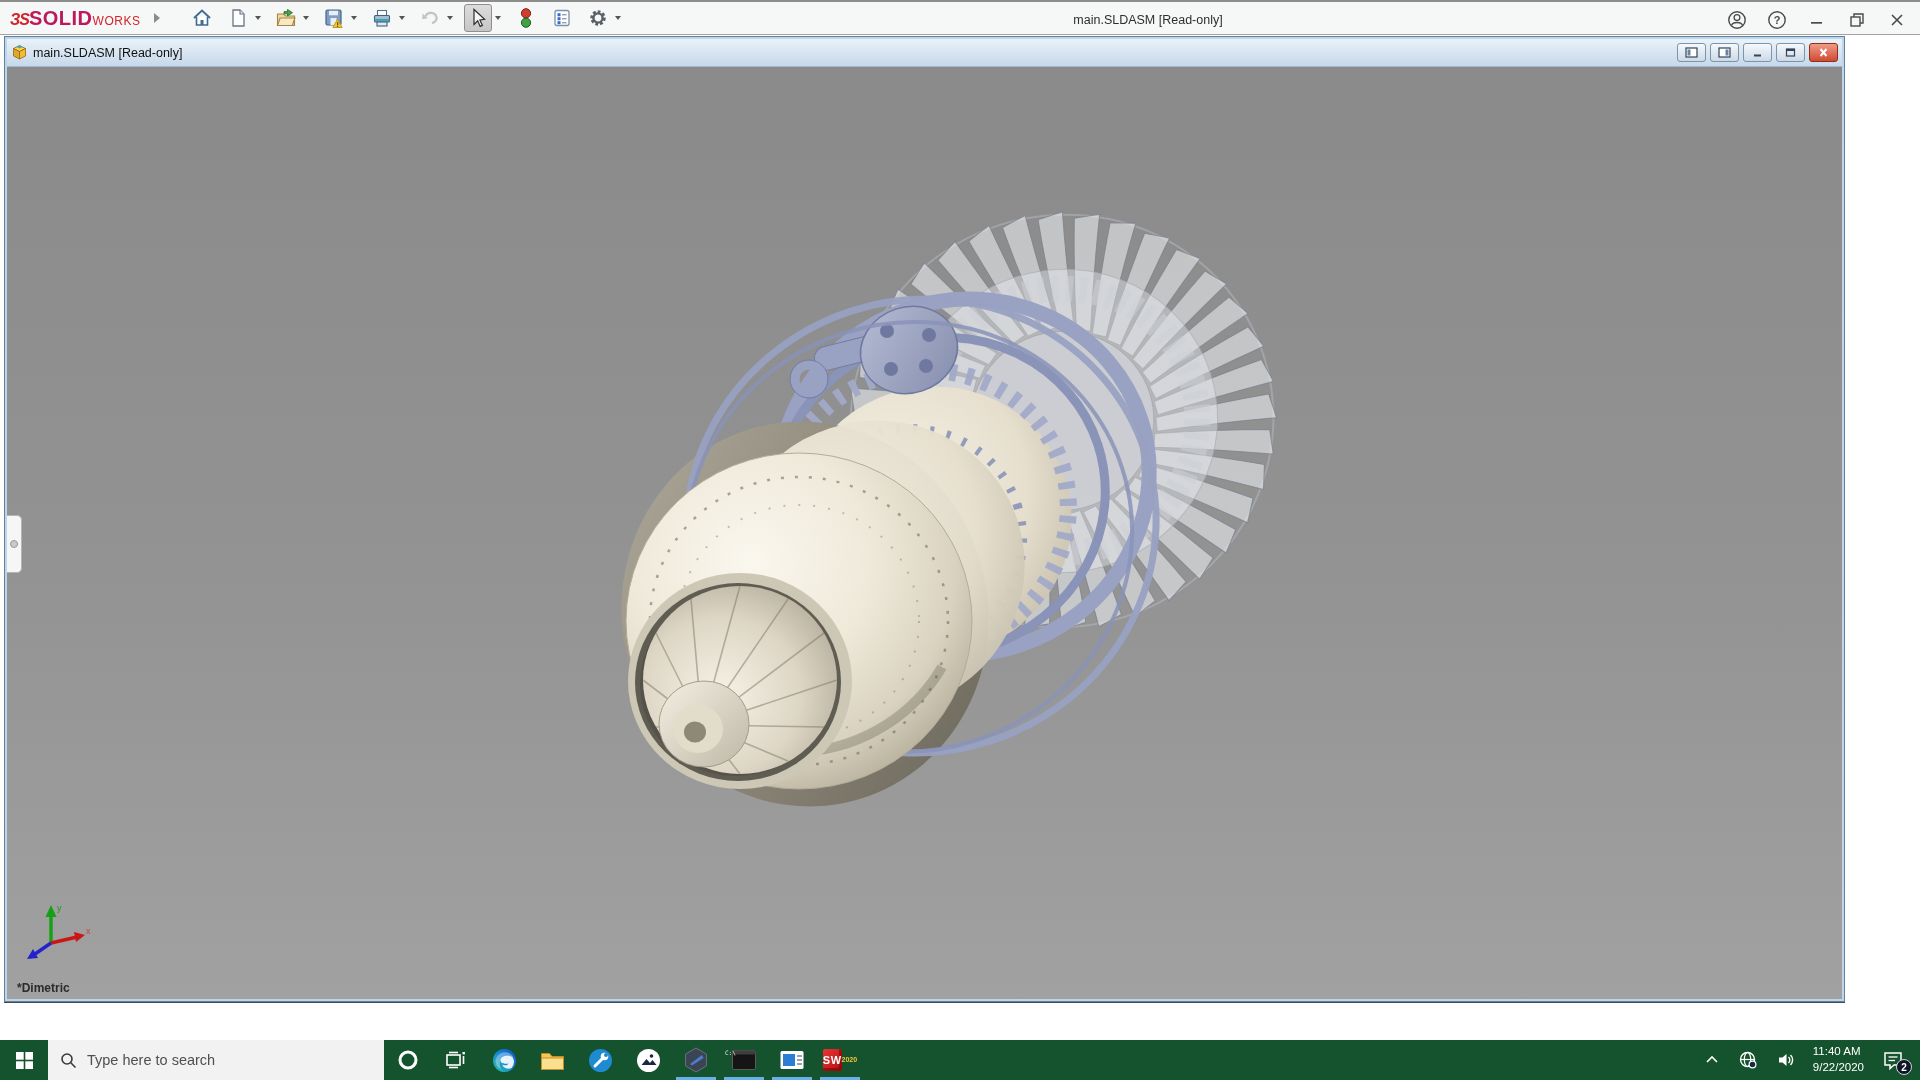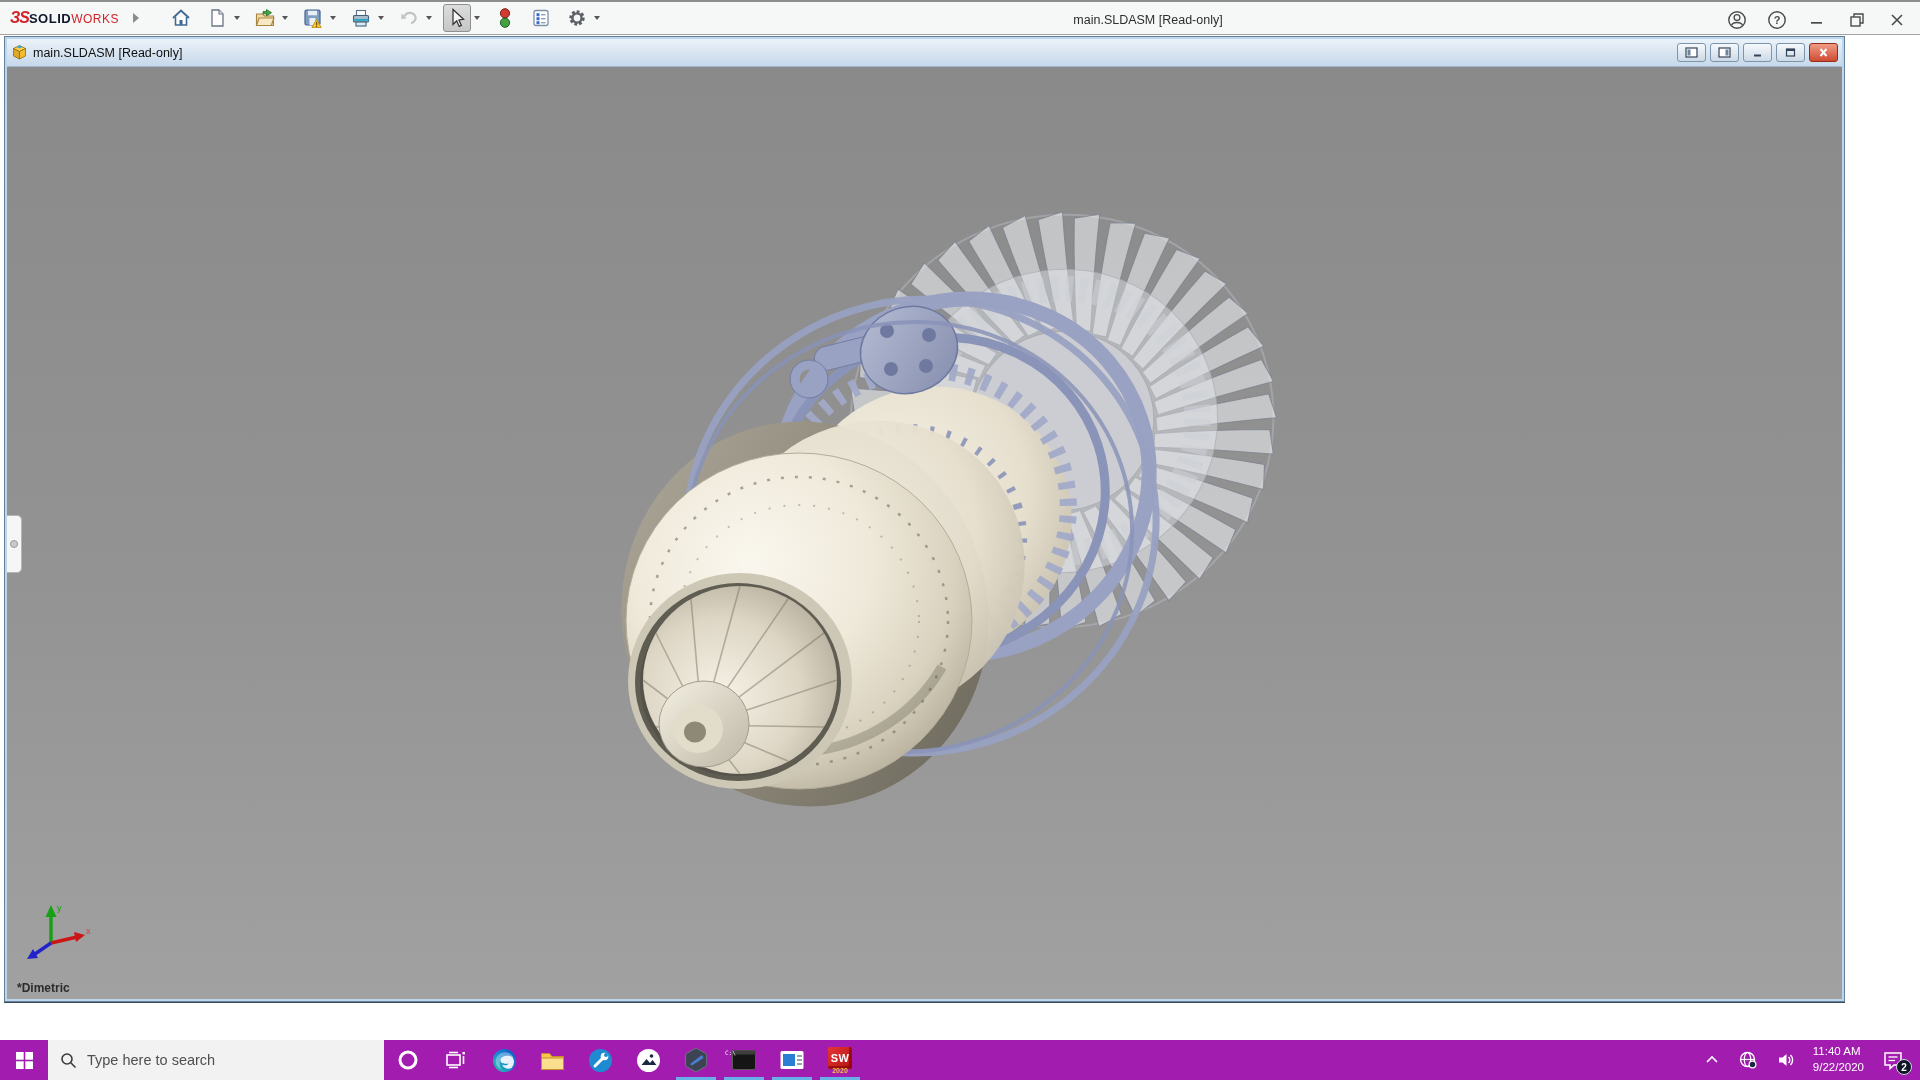--- a/index.html
+++ b/index.html
@@ -6,21 +6,21 @@
   html,body { width:1920px; height:1080px; overflow:hidden; }
   body { font-family:"Liberation Sans", sans-serif; background:#ffffff; }
   .screen { position:relative; width:1920px; height:1080px; background:#ffffff; }
 
   
   .appbar { position:absolute; left:0; top:0; width:1920px; height:35px;
             background:#f6f7f7; border-top:2px solid #8d8d8d; border-bottom:1px solid #a3a3a3;
             display:flex; align-items:center; }
   .brand { display:flex; align-items:baseline; margin-left:10px; white-space:nowrap; }
   .brand .mark { color:#d2232a; font-size:16px; font-weight:bold; font-style:italic; letter-spacing:-1px; }
-  .brand .nb { color:#0f172a; font-size:13px; font-weight:bold; letter-spacing:.5px; }
+  .brand .nb { color:#be185d; font-size:20px; font-weight:bold; letter-spacing:.5px; }
   .brand .nr { color:#d2232a; font-size:12px; font-weight:normal; letter-spacing:.5px; }
   .expander { width:0; height:0; border-top:5px solid transparent; border-bottom:5px solid transparent;
               border-left:6px solid #8b8b8b; margin-left:14px; }
   .qat { display:flex; align-items:center; margin-left:28px; gap:2px; }
   .tgroup { display:flex; align-items:center; margin-right:6px; }
   .tbtn { width:28px; height:28px; display:flex; align-items:center; justify-content:center; border-radius:3px; }
   .tbtn.pressed { background:linear-gradient(#dcdcdc,#c6c6c6); border:1px solid #8f8f8f; }
   .caret { width:0; height:0; border-left:3.5px solid transparent; border-right:3.5px solid transparent;
            border-top:4px solid #555; margin:0 3px; }
   .app-title { position:absolute; left:1148px; top:0; height:35px; transform:translateX(-50%);
@@ -45,36 +45,36 @@
 
   .panel-tab { position:absolute; left:0px; top:448px; width:15px; height:58px; background:#f6f6f6;
                border:1px solid #b5b5b5; border-left:none; border-radius:0 5px 5px 0;
                display:flex; align-items:center; justify-content:center; }
   .panel-tab .dot { width:8px; height:8px; border-radius:50%; background:#c9c9c9; border:1px solid #9a9a9a; }
 
   .triad { position:absolute; left:16px; bottom:32px; }
   .viewlabel { position:absolute; left:10px; bottom:4px; font-size:12px; font-weight:bold; color:#2c2c2c; }
 
   
-  .taskbar { position:absolute; left:0; bottom:0; width:1920px; height:40px; background:#a21caf;
+  .taskbar { position:absolute; left:0; bottom:0; width:1920px; height:40px; background:#14532d;
              display:flex; align-items:stretch; }
   .tslot { width:48px; height:40px; display:flex; align-items:center; justify-content:center; position:relative; }
   .tslot .runbar { position:absolute; left:4px; bottom:0; width:40px; height:3px; background:#6ab0e8; }
   .searchbox { width:336px; height:40px; background:#f2f2f2; display:flex; align-items:center; padding:0 12px; gap:10px; }
   .searchbox input { border:none; outline:none; background:transparent; font-size:14.5px; color:#3c3c3c; width:260px;
                      font-family:"Liberation Sans", sans-serif; }
   .searchbox input::placeholder { color:#4f4f4f; opacity:1; }
   .tray { margin-left:auto; display:flex; align-items:center; padding-right:8px; gap:4px; }
   .trayslot { height:40px; display:flex; align-items:center; justify-content:center; padding:0 7px; position:relative; }
   .clock { color:#ffffff; font-size:11.5px; line-height:1.35; text-align:left; padding:0 6px; white-space:nowrap; }
   .badge { position:absolute; right:0px; bottom:5px; min-width:16px; height:16px; border-radius:50%;
            background:#0f1726; border:1px solid #cdd5e4; color:#fff; font-size:10px; font-weight:bold;
            display:flex; align-items:center; justify-content:center; }
   .cmdtxt { position:absolute; font-family:"DejaVu Sans Mono", monospace; font-size:6px; color:#e8e8e8; left:5px; top:9px; }
-  .sw-ico { width:30px; height:30px; position:relative; display:flex; flex-direction:column; align-items:center; justify-content:center; }
+  .sw-ico { width:30px; height:30px; position:relative; display:flex; flex-direction:row; align-items:center; justify-content:center; }
   .sw-cube { width:24px; height:22px; background:linear-gradient(135deg,#e63535,#b31212); border-radius:2px;
              color:#ffffff; font-weight:bold; font-size:11px; letter-spacing:.5px;
              display:flex; align-items:center; justify-content:center; box-shadow:inset -3px -3px 0 rgba(120,0,0,.55); }
   .sw-year { color:#f5c63a; font-size:7px; font-weight:bold; margin-top:-2px; }
 </style>
 </head>
 <body>
 
 <div class="screen">
 

